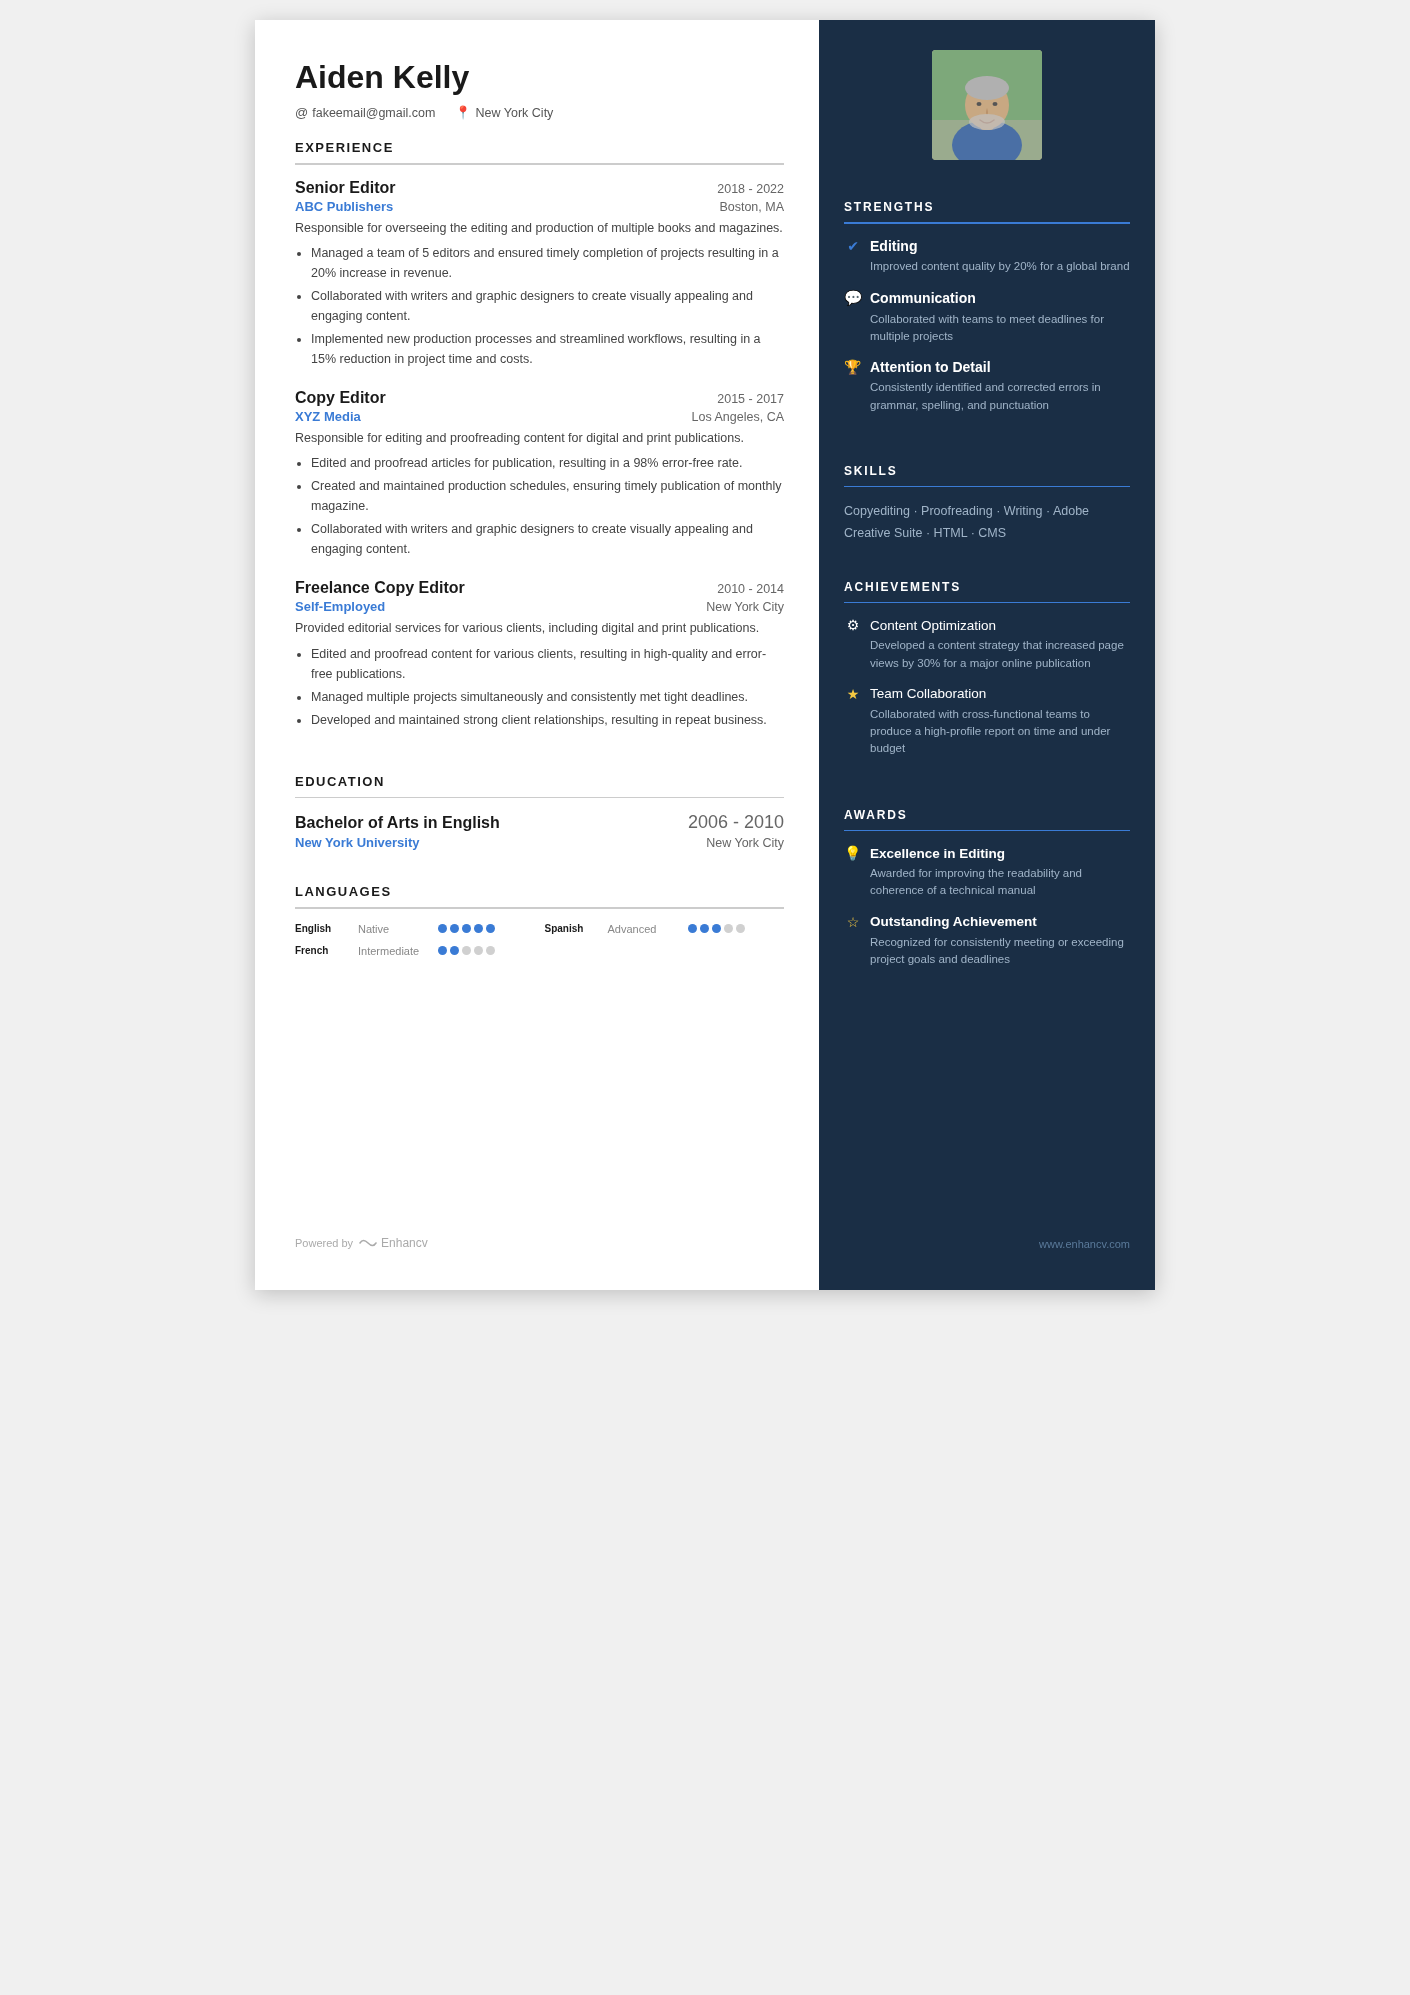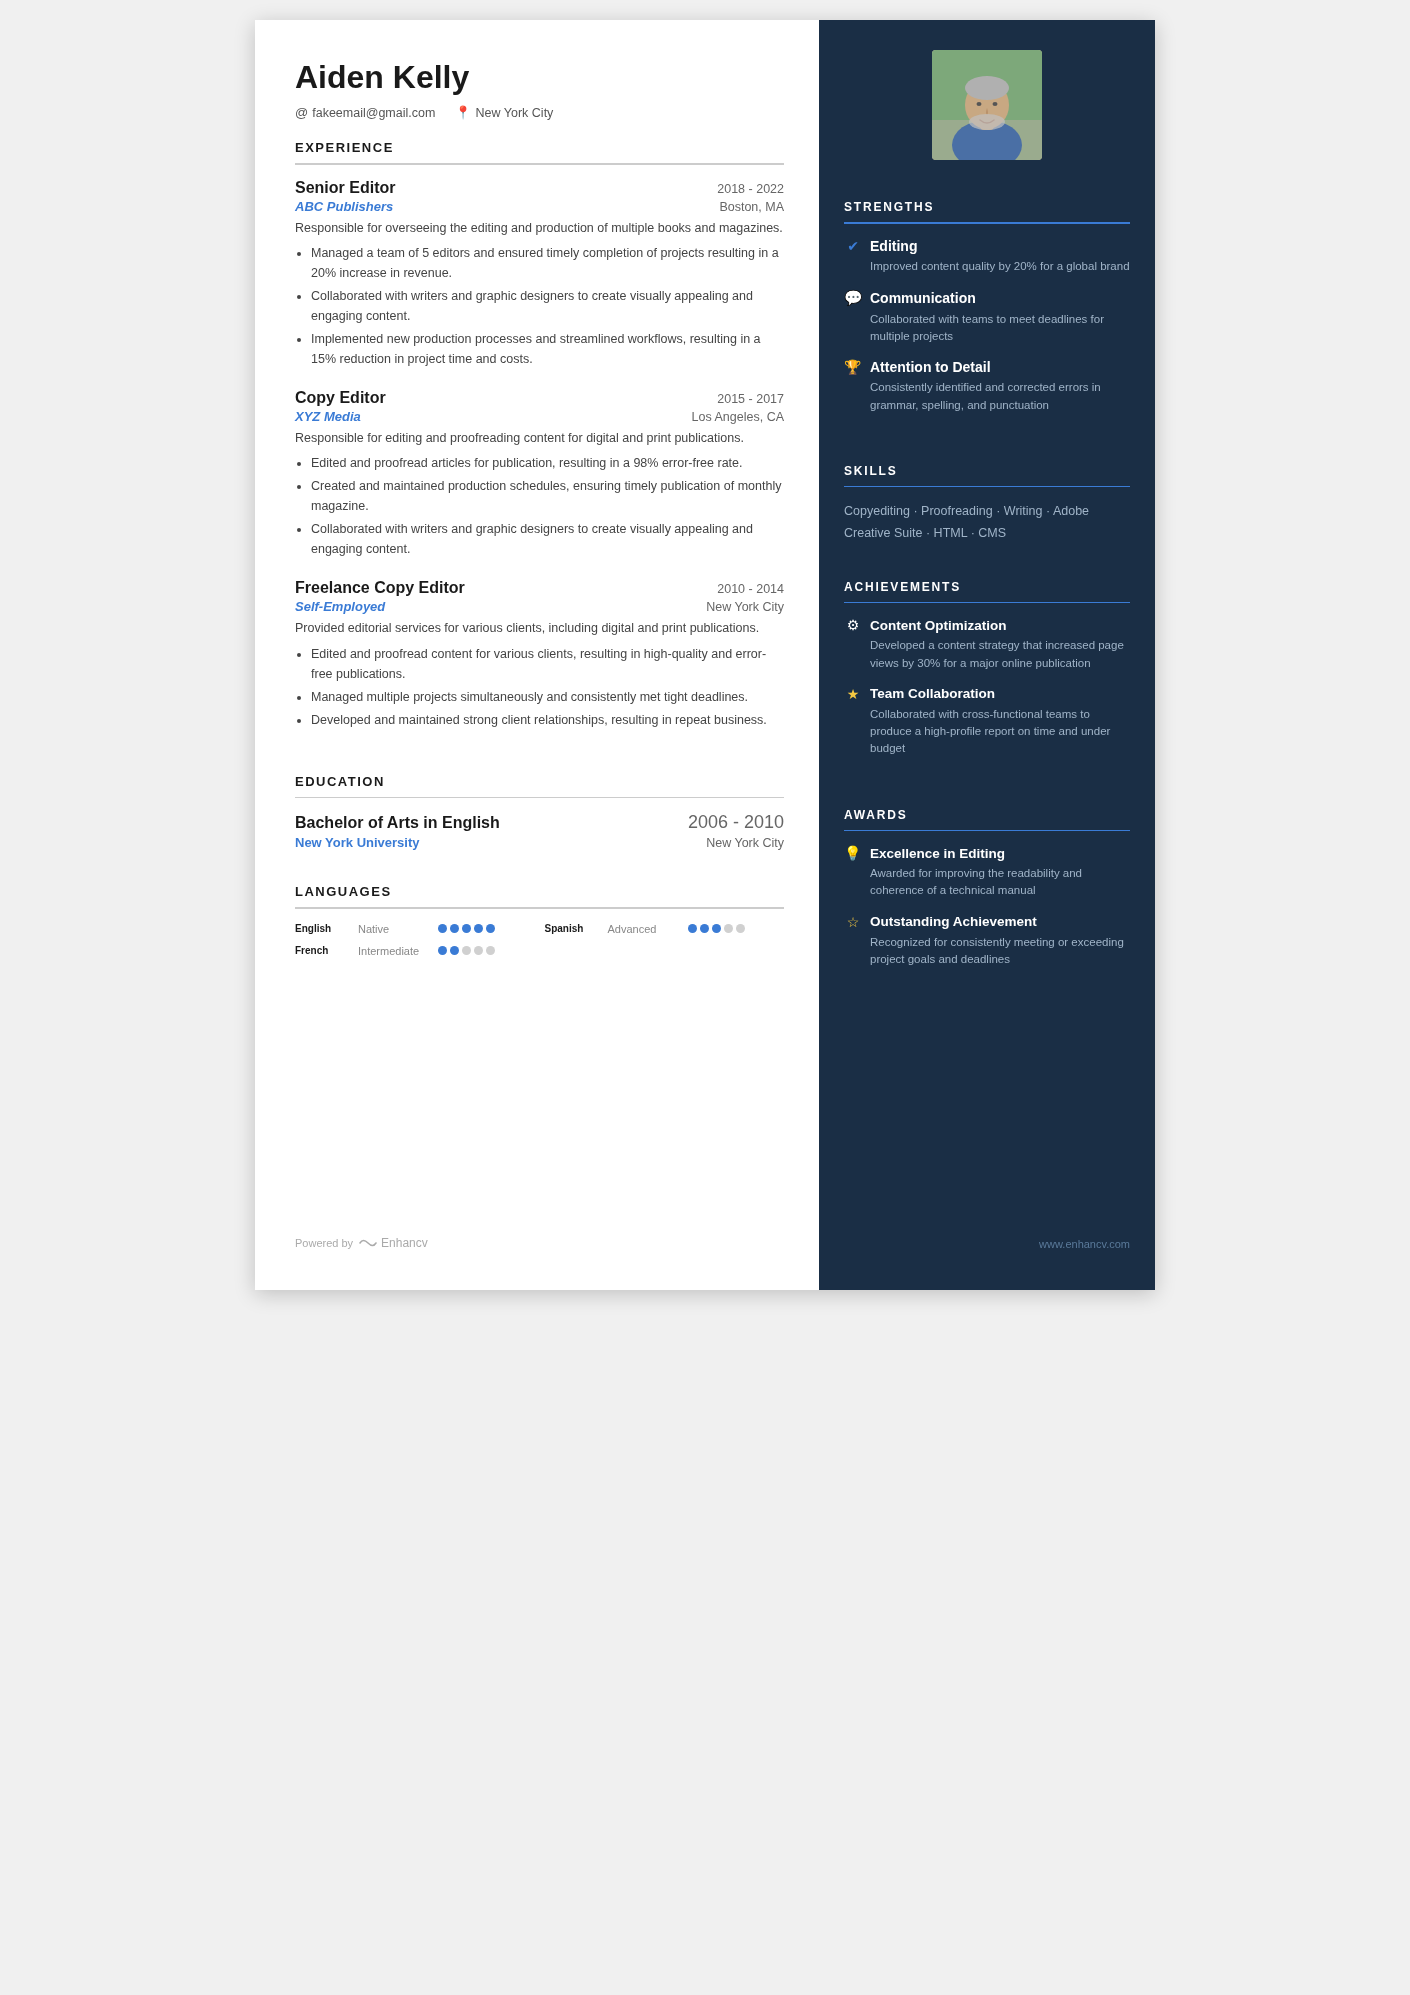--- a/index.html
+++ b/index.html
@@ -115,21 +115,20 @@
     .exp-company-row {
       display: flex;
       justify-content: space-between;
       align-items: baseline;
       margin-top: 2px;
     }
     .exp-company {
       font-size: 13px;
       font-weight: 600;
       color: #3a7bd5;
-      font-style: italic;
     }
     .exp-location {
       font-size: 12.5px;
       color: #666;
     }
     .exp-desc {
       font-size: 12.5px;
       color: #444;
       line-height: 1.55;
       margin-top: 5px;
@@ -316,21 +315,21 @@
       gap: 8px;
       margin-bottom: 4px;
     }
     .achievement-icon {
       font-size: 14px;
       width: 18px;
       text-align: center;
     }
     .achievement-title {
       font-size: 13.5px;
-      font-weight: 700;
+      font-weight: 400;
       color: #ffffff;
     }
     .achievement-desc {
       font-size: 11.5px;
       color: #a0b4c8;
       line-height: 1.5;
       padding-left: 26px;
     }
 
     

